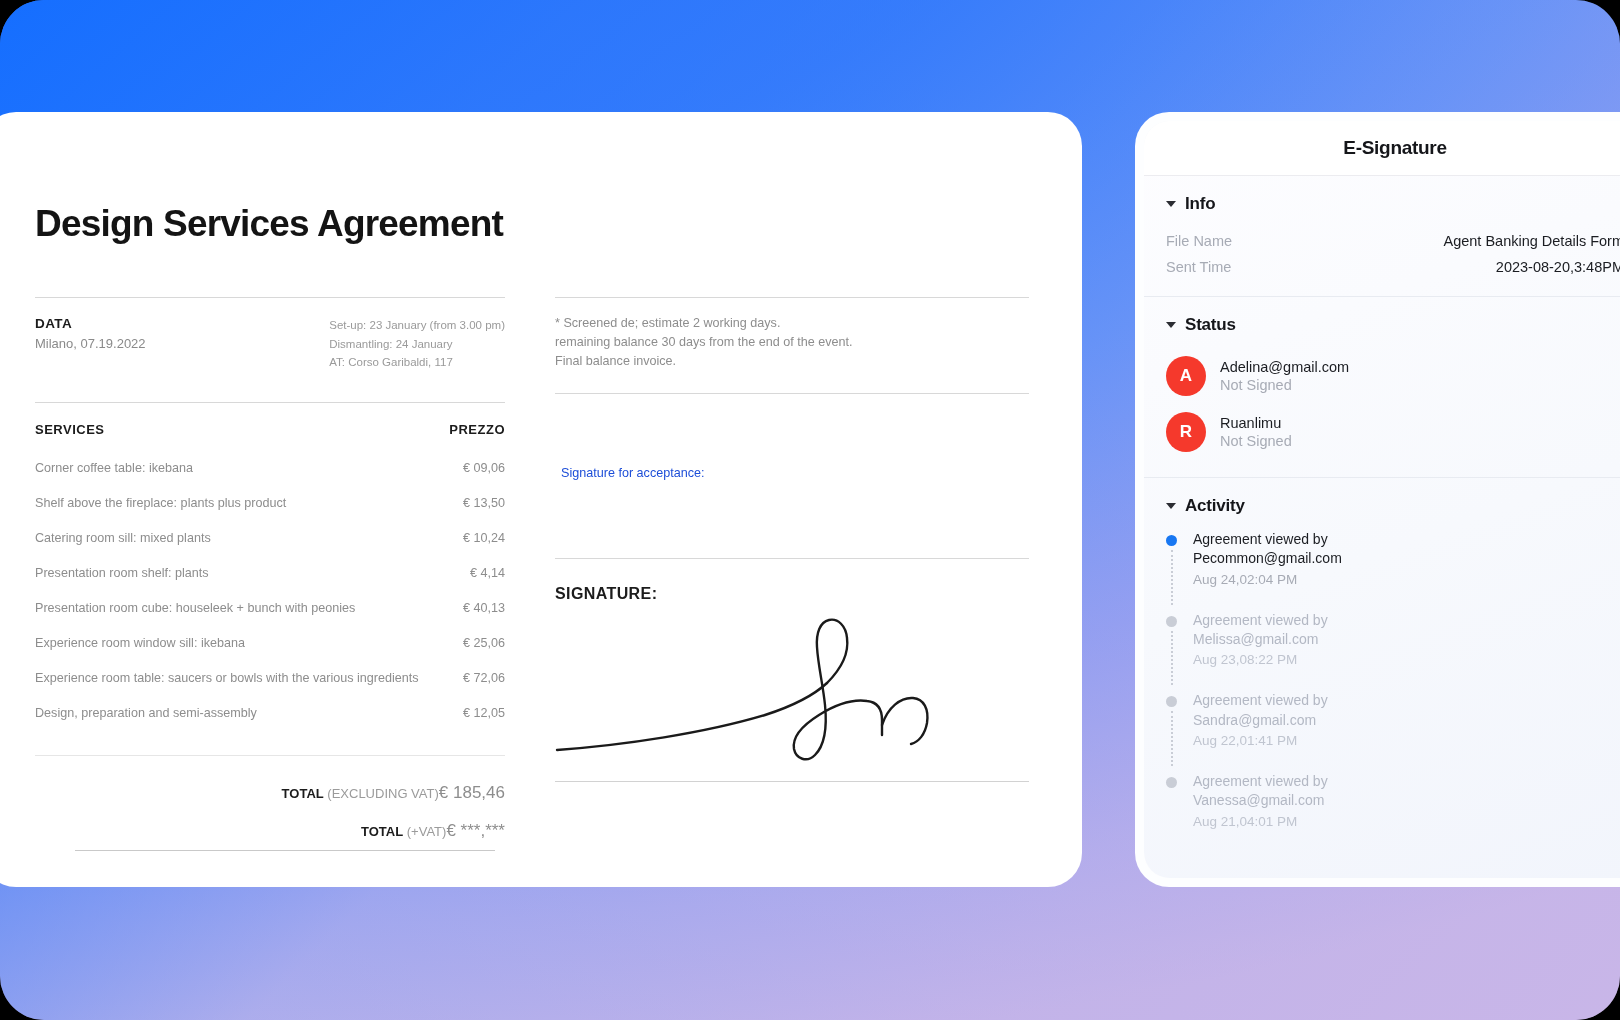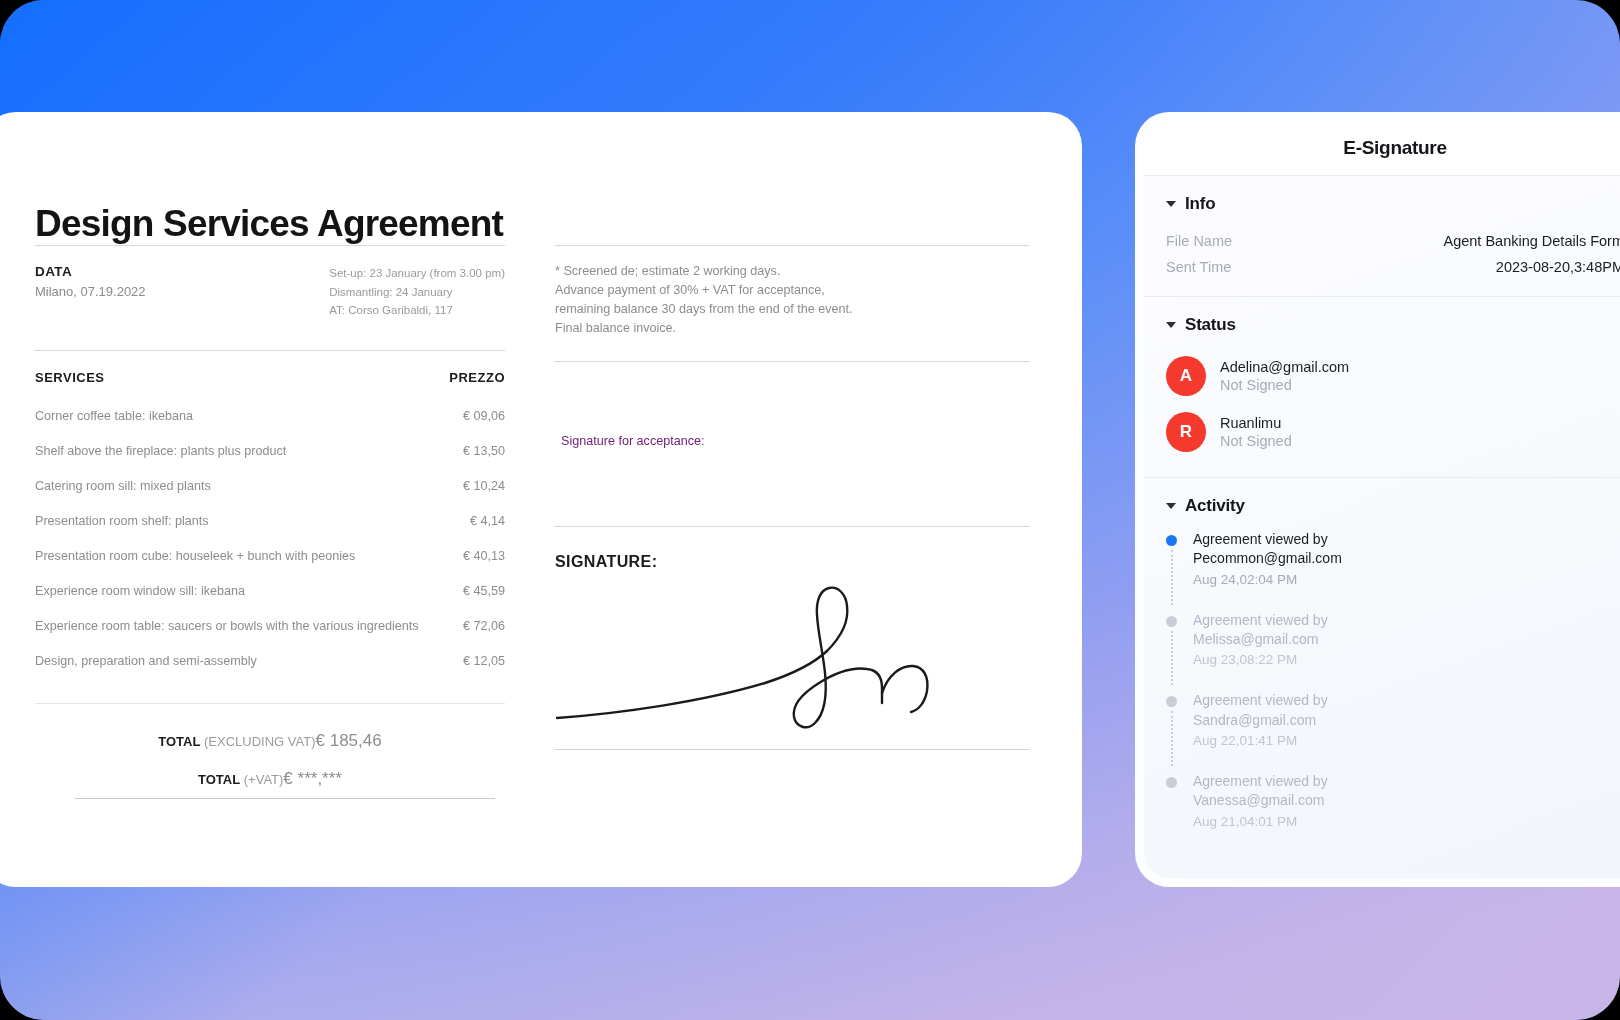--- a/index.html
+++ b/index.html
@@ -46,20 +46,21 @@
     text-align: left;
     font-size: 37px;
     font-weight: 700;
     letter-spacing: -0.8px;
     color: #141414;
     margin-top: 82px;
   }
 
   .doc-columns {
     display: flex;
+    margin-top: 52px;
     gap: 50px;
   }
   .col-left  { width: 470px; flex: none; }
   .col-right { flex: 1; }
 
   .hr { height: 1px; background: #d8d8d8; width: 100%; }
   .hr-soft { height: 1px; background: #e6e6e6; width: 100%; }
 
   
   .data-block {
@@ -87,34 +88,34 @@
   }
   .svc-row {
     display: flex; justify-content: space-between; align-items: baseline;
     padding: 8.5px 0;
   }
   .svc-name { font-size: 12.6px; color: #8d8d8d; }
   .svc-price { font-size: 12.6px; color: #8d8d8d; white-space: nowrap; padding-top: 4px; }
 
   .totals-rule { margin-top: 26px; }
   .tot-row {
-    display: flex; justify-content: center; align-items: baseline;
+    display: flex; justify-content: flex-end; align-items: baseline;
     padding: 9px 0;
   }
   .tot-label { font-size: 13px; color: #9b9b9b; }
   .tot-label b { color: #1c1c1c; font-weight: 700; }
   .tot-val { font-size: 17px; color: #8d8d8d; }
   .tot-underline { height: 1px; background: #c9c9c9; width: 420px; margin-left: 40px; }
 
   
   .notes { padding: 16px 0 22px 0; }
   .notes div { font-size: 12.6px; color: #8d8d8d; line-height: 1.52; }
 
   .sig-accept {
-    font-size: 12.6px; color: #701a75;
+    font-size: 12.6px; color: #1d4ed8;
     padding: 72px 0 0 6px;
   }
   .sig-gap { height: 78px; }
 
   .sig-title {
     font-size: 16px; font-weight: 700; color: #1c1c1c;
     letter-spacing: 0.4px;
     padding-top: 26px;
   }
   .sig-canvas { height: 178px; position: relative; }
@@ -266,21 +267,21 @@
               <div class="svc-row">
                 <span class="svc-name">Presentation room shelf: plants</span>
                 <span class="svc-price">€ 4,14</span>
               </div>
               <div class="svc-row">
                 <span class="svc-name">Presentation room cube: houseleek + bunch with peonies</span>
                 <span class="svc-price">€ 40,13</span>
               </div>
               <div class="svc-row">
                 <span class="svc-name">Experience room window sill: ikebana</span>
-                <span class="svc-price">€ 45,59</span>
+                <span class="svc-price">€ 25,06</span>
               </div>
               <div class="svc-row">
                 <span class="svc-name">Experience room table: saucers or bowls with the various ingredients</span>
                 <span class="svc-price">€ 72,06</span>
               </div>
               <div class="svc-row">
                 <span class="svc-name">Design, preparation and semi-assembly</span>
                 <span class="svc-price">€ 12,05</span>
               </div>
             </div>
@@ -299,21 +300,20 @@
               </div>
             </div>
           <div class="tot-underline"></div>
         </div>
 
         <div class="col-right">
           <div class="hr"></div>
 
           <div class="notes">
             <div>* Screened de; estimate 2 working days.</div>
-            <div>Advance payment of 30% + VAT for acceptance,</div>
             <div>remaining balance 30 days from the end of the event.</div>
             <div>Final balance invoice.</div>
           </div>
 
           <div class="hr"></div>
 
           <div class="sig-accept">Signature for acceptance:</div>
           <div class="sig-gap"></div>
 
           <div class="hr"></div>

